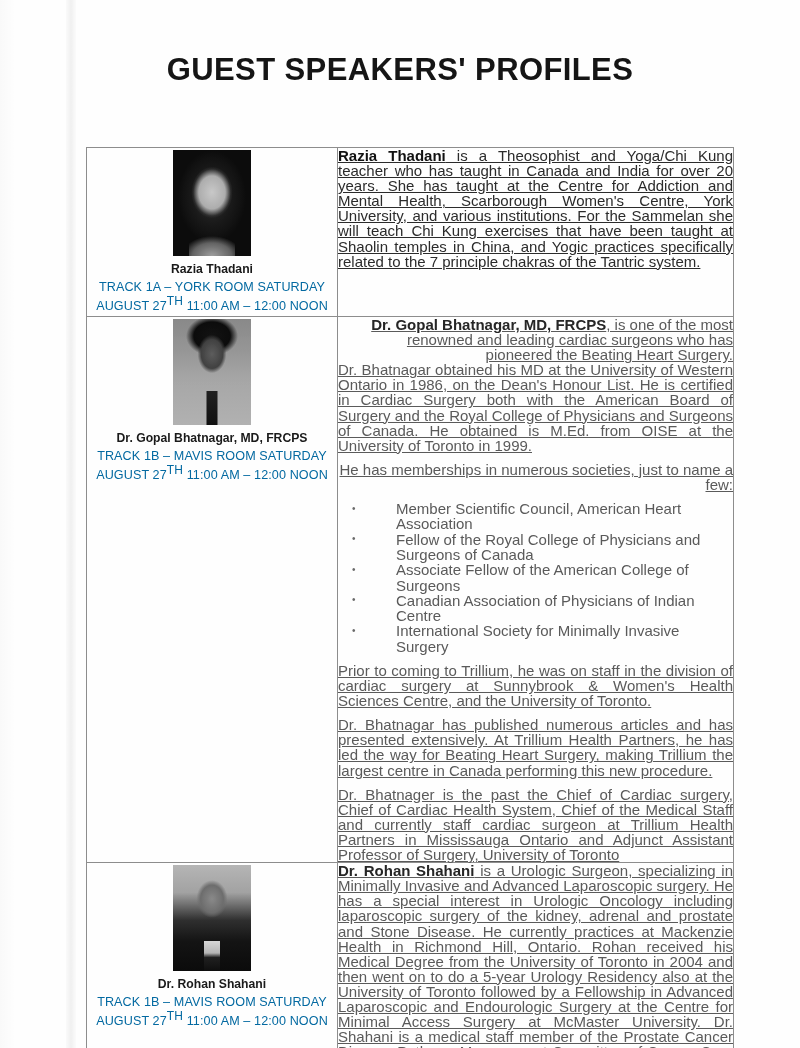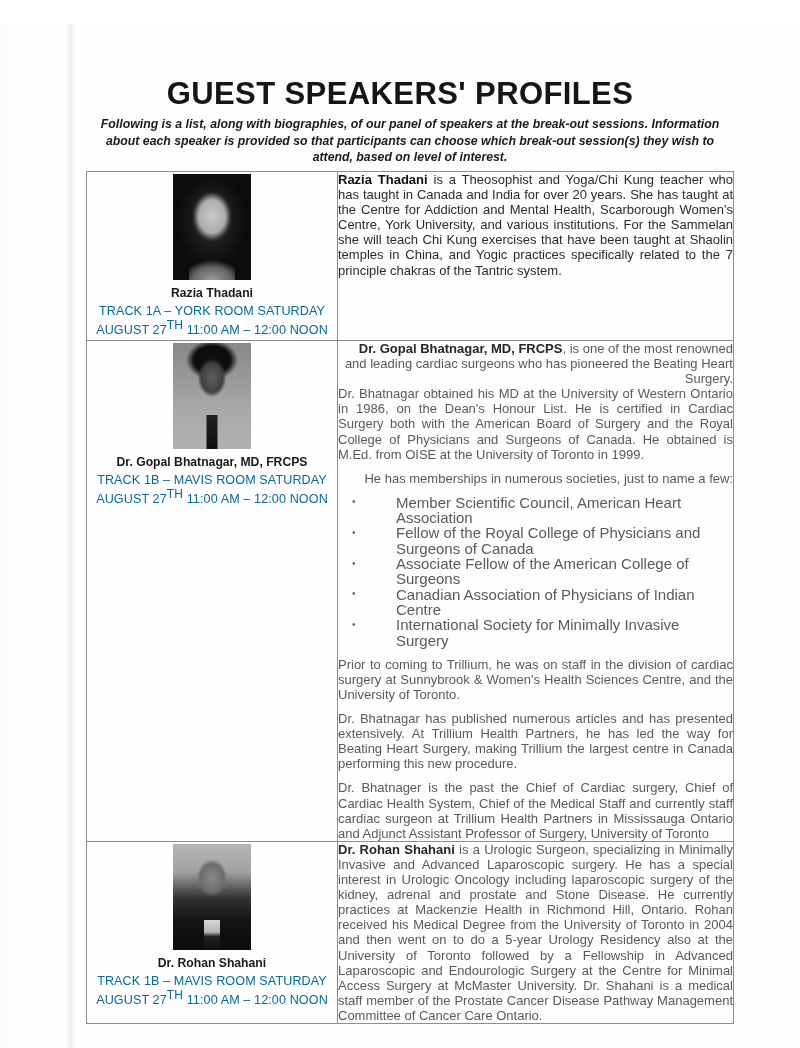--- a/index.html
+++ b/index.html
@@ -11,21 +11,20 @@
     width: 800px;
     height: 1048px;
     position: relative;
     font-family: "Liberation Sans", sans-serif;
     overflow: hidden;
   }
   .page {
     position: absolute;
     inset: 0;
     background: #fefefe;
-    margin-top: 24px;
   }
   
   .scan-band {
     position: absolute;
     left: 66px;
     top: 0;
     width: 10px;
     height: 1048px;
     background: linear-gradient(to right, rgba(0,0,0,0.015), rgba(0,0,0,0.055), rgba(0,0,0,0.012));
     pointer-events: none;
@@ -154,25 +153,26 @@
     line-height: 19px;
     letter-spacing: 0.1px;
   }
   .sp-track sup {
     font-size: 12px;
     vertical-align: super;
     line-height: 0;
   }
 
   .bio {
-    font-size: 13px;
+    font-size: 15px;
     line-height: 15.1px;
     color: #2b2b2b;
     text-align: justify;
     margin: 0 0 9px 0;
+    text-decoration: underline;
   }
   .bio.tight { margin-bottom: 0; }
   .bio.noj { text-align: right; }
   .bio b, .bio strong {
     color: #111;
     font-weight: bold;
   }
   
   .faded { color: #5a5a5a; }
   .faded b { color: #262626; }
@@ -199,21 +199,20 @@
   }
 </style>
 </head>
 <body>
 
 <div class="page">
   <div class="scan-band2"></div>
   <div class="scan-band"></div>
 
   <div class="title">GUEST SPEAKERS' PROFILES</div>
-  <div class="intro">Following is a list, along with biographies, of our panel of speakers at the break-out sessions. Information about each speaker is provided so that participants can choose which break-out session(s) they wish to attend, based on level of interest.</div>
 
   <table class="profiles">
     <tbody>
 
       <tr>
         <td class="left-cell">
           <div class="photo-wrap">
             <div class="photo ph1"></div>
           </div>
           <div class="sp-name">Razia Thadani</div>

